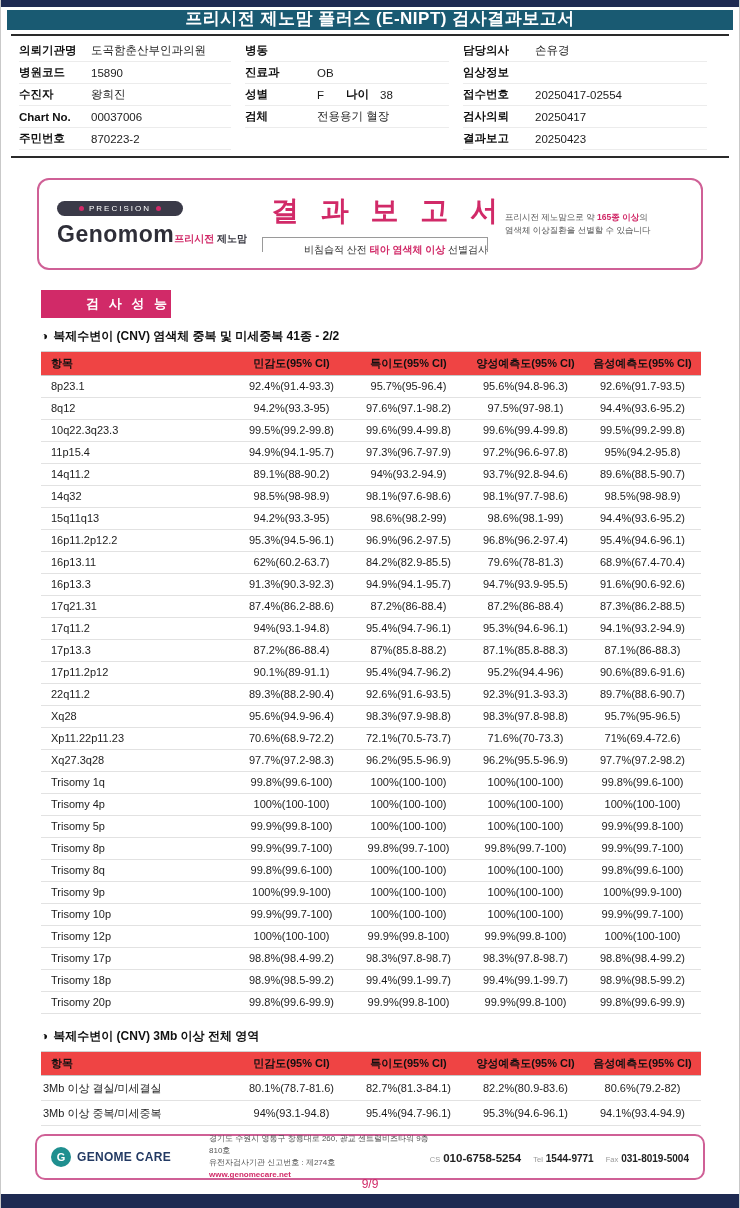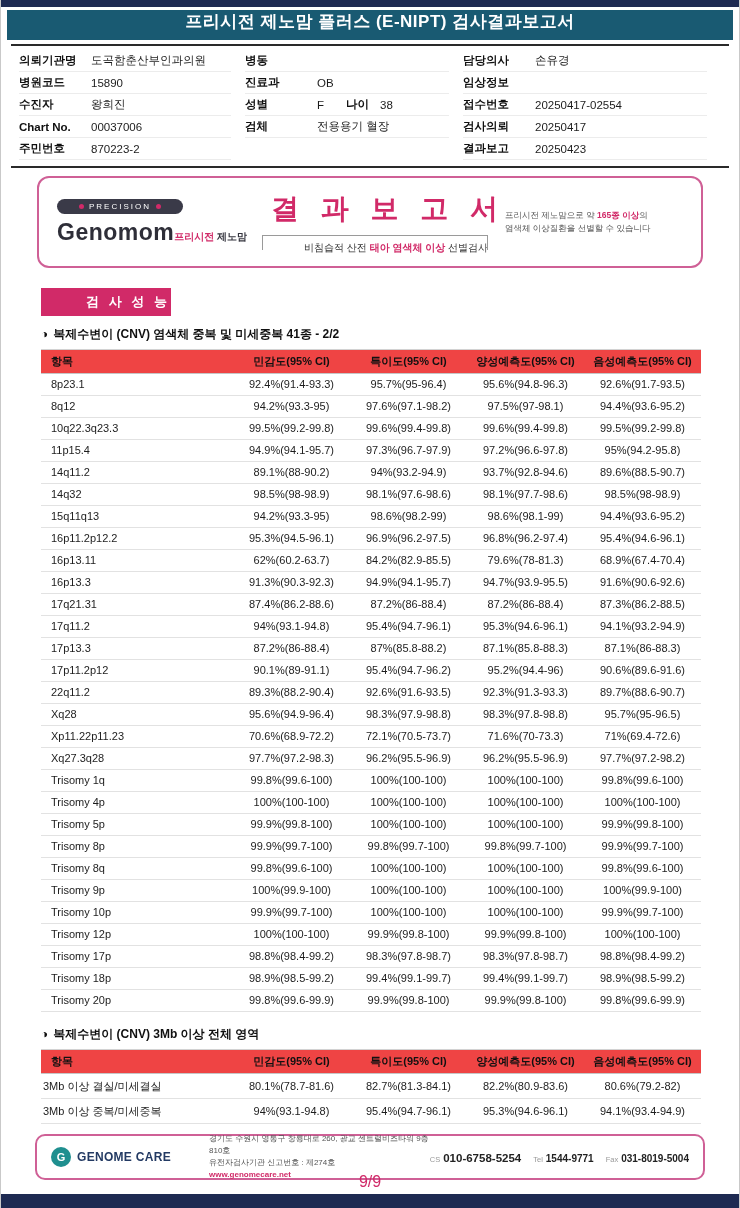--- a/index.html
+++ b/index.html
@@ -1,33 +1,33 @@
 <!DOCTYPE html>
 <html><head>
 <meta charset="utf-8">
 <style>
   * { margin:0; padding:0; box-sizing:border-box; }
   html,body { width:740px; height:1208px; }
   body { font-family:"Liberation Sans","DejaVu Sans",sans-serif; background:#fff; position:relative; }
   .page { position:absolute; inset:0; background:#fff; border-left:1px solid #c9c9c9; border-right:1px solid #c9c9c9; overflow:hidden; }
 
   .top-strip { height:7px; background:#1e2a52; }
-  .title-bar { margin:3px 6px 0; height:30px; background:#195a72; color:#fff; display:flex; align-items:flex-start; justify-content:center; font-size:17px; font-weight:bold; letter-spacing:.5px;padding-left:20px; }
+  .title-bar { margin:3px 6px 0; height:20px; background:#195a72; color:#fff; display:flex; align-items:flex-end; justify-content:center; font-size:17px; font-weight:bold; letter-spacing:.5px;padding-left:20px; }
 
   .info-section { margin:4px 10px 0; border-top:2px solid #2a2a2a; border-bottom:2px solid #2a2a2a; padding:4px 8px 6px; display:flex; }
   .info-col { display:flex; flex-direction:column; }
   .info-col:nth-child(1){ width:226px; }
   .info-col:nth-child(2){ width:218px; }
   .info-col:nth-child(3){ flex:1; }
   .info-row { height:22px; display:flex; align-items:center; border-bottom:1px solid #ececec; font-size:11.5px; margin-right:14px; }
   .info-label { font-weight:bold; color:#101010; min-width:72px; }
   .info-label:not(:first-child){ min-width:34px; margin-left:22px; }
   .info-value { color:#1c1c1c; }
 
-  .banner { margin:8px 36px 0; height:92px; border:2.5px solid #cf6096; border-radius:12px; display:flex; align-items:center; padding:0 18px; }
+  .banner { margin:20px 36px 0; height:92px; border:2.5px solid #cf6096; border-radius:12px; display:flex; align-items:center; padding:0 18px; }
   .brand { width:188px; }
   .brand-pill { width:126px; height:15px; background:#3a3a48; border-radius:8px; color:#fff; font-size:8px; letter-spacing:2px; display:flex; align-items:center; justify-content:center; gap:5px; }
   .dot { width:5px; height:5px; border-radius:50%; background:#d12a68; display:inline-block; }
   .brand-name-row { margin-top:5px; display:flex; align-items:baseline; }
   .brand-name { font-size:23px; font-weight:bold; color:#2e2e38; letter-spacing:.5px; }
   .brand-kr { font-size:10px; font-weight:bold; color:#33333d; white-space:nowrap; }
   .brand-kr .em { color:#d12a68; }
   .banner-center { flex:1; text-align:right; }
   .banner-title { font-size:28px; font-weight:bold; color:#d12a68; letter-spacing:7px; }
   .banner-subbox { margin:7px auto 0; width:226px; border-top:1px solid #9a9a9a; position:relative; padding-top:5px; font-size:10px; color:#333; }
@@ -50,21 +50,21 @@
   .fc-logo { display:flex; align-items:center; gap:6px; width:158px; }
   .fc-logo-circle { width:20px; height:20px; border-radius:50%; background:#1f8f8f; color:#fff; font-weight:bold; font-size:11px; display:flex; align-items:center; justify-content:center; }
   .fc-logo-text { font-size:12px; font-weight:bold; color:#233a63; letter-spacing:.3px; white-space:nowrap; }
   .fc-address { flex:1; font-size:8px; color:#555; line-height:1.5; }
   .fc-website { color:#d12a68; font-weight:bold; }
   .fc-contacts { display:flex; gap:12px; align-items:flex-start; white-space:nowrap; }
   .fc-contact-label { font-size:7.5px; color:#999; }
   .fc-contact-value { font-size:10px; font-weight:bold; color:#222; margin-left:3px; }
   .fc-contacts .primary .fc-contact-value { font-size:11.5px; }
 
-  .page-number { position:absolute; bottom:17px; left:0; right:0; text-align:center; font-size:16px; color:#d12a68; }
+  .page-number { position:absolute; bottom:17px; left:0; right:0; text-align:center; font-size:12px; color:#d12a68; }
   .bottom-bar { position:absolute; left:0; right:0; bottom:0; height:14px; background:#1e2a52; }
 </style>
 </head>
 <body>
 
 <div class="page">
   <div class="top-strip"></div>
 
   <div class="title-bar">
     <span>프리시전 제노맘 플러스 (E-NIPT) 검사결과보고서</span>

